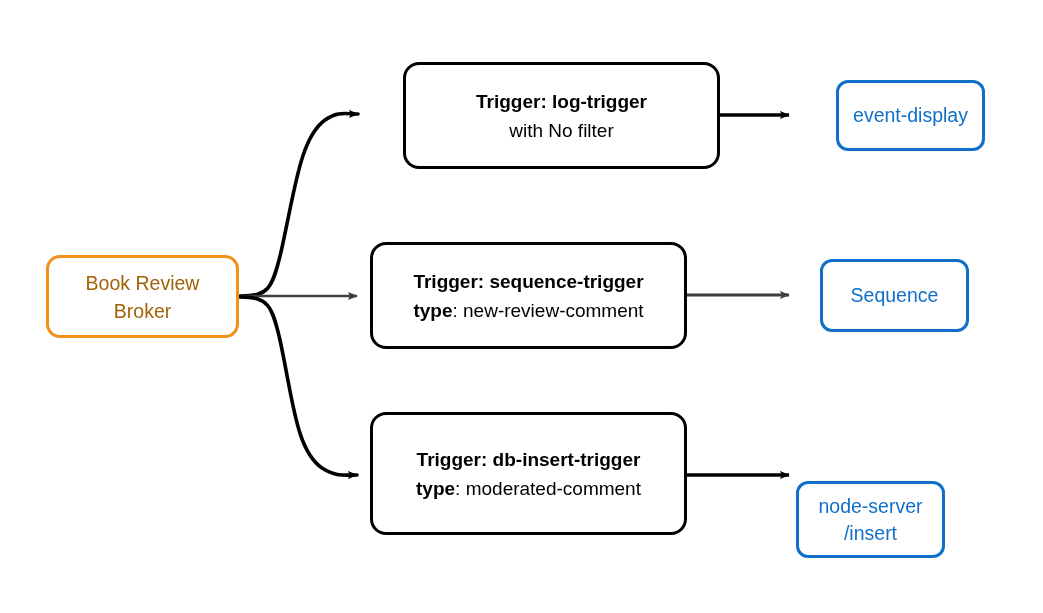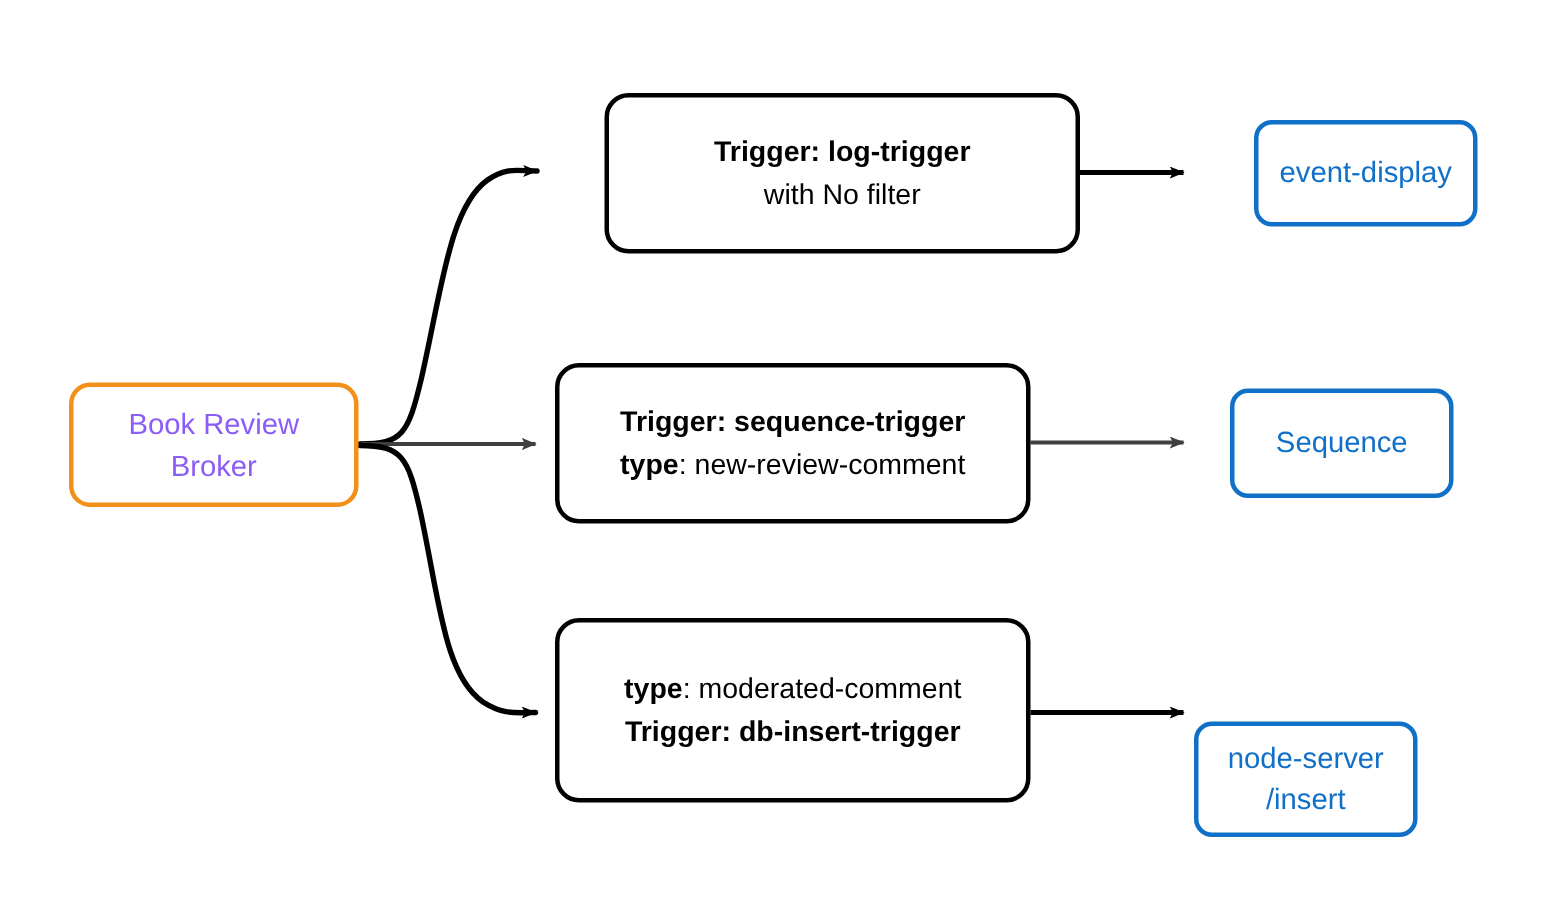--- a/index.html
+++ b/index.html
@@ -32,21 +32,21 @@
     flex-direction: column;
     align-items: center;
     justify-content: center;
     background: #ffffff;
     text-align: center;
   }
   
   .node-broker {
     border: 3px solid #f3901a;
     border-radius: 14px;
-    color: #8b5cf6;
+    color: #a16207;
     font-size: 19.5px;
     line-height: 28px;
     font-weight: 400;
   }
   
   .node-trigger {
     border: 3.4px solid #000000;
     border-radius: 16px;
     color: #000000;
     font-size: 19px;
@@ -105,22 +105,22 @@
     <span class="ln b">Trigger: log-trigger</span>
     <span class="ln"><span class="b"></span><span>with No filter</span></span>
   </div>
 
   <div class="node node-trigger" style="left:370px; top:242px; width:317px; height:107px;">
     <span class="ln b">Trigger: sequence-trigger</span>
     <span class="ln"><span class="b">type</span><span>: new-review-comment</span></span>
   </div>
 
   <div class="node node-trigger" style="left:370px; top:412px; width:317px; height:123px;">
+    <span class="ln b">Trigger: db-insert-trigger</span>
     <span class="ln"><span class="b">type</span><span>: moderated-comment</span></span>
-    <span class="ln b">Trigger: db-insert-trigger</span>
   </div>
 
   <div class="node node-sink" style="left:796px; top:80px; width:149px; height:71px;margin-left:40px;">
     <span>event-display</span>
   </div>
 
   <div class="node node-sink" style="left:796px; top:259px; width:149px; height:73px;margin-left:24px;">
     <span>Sequence</span>
   </div>
 

